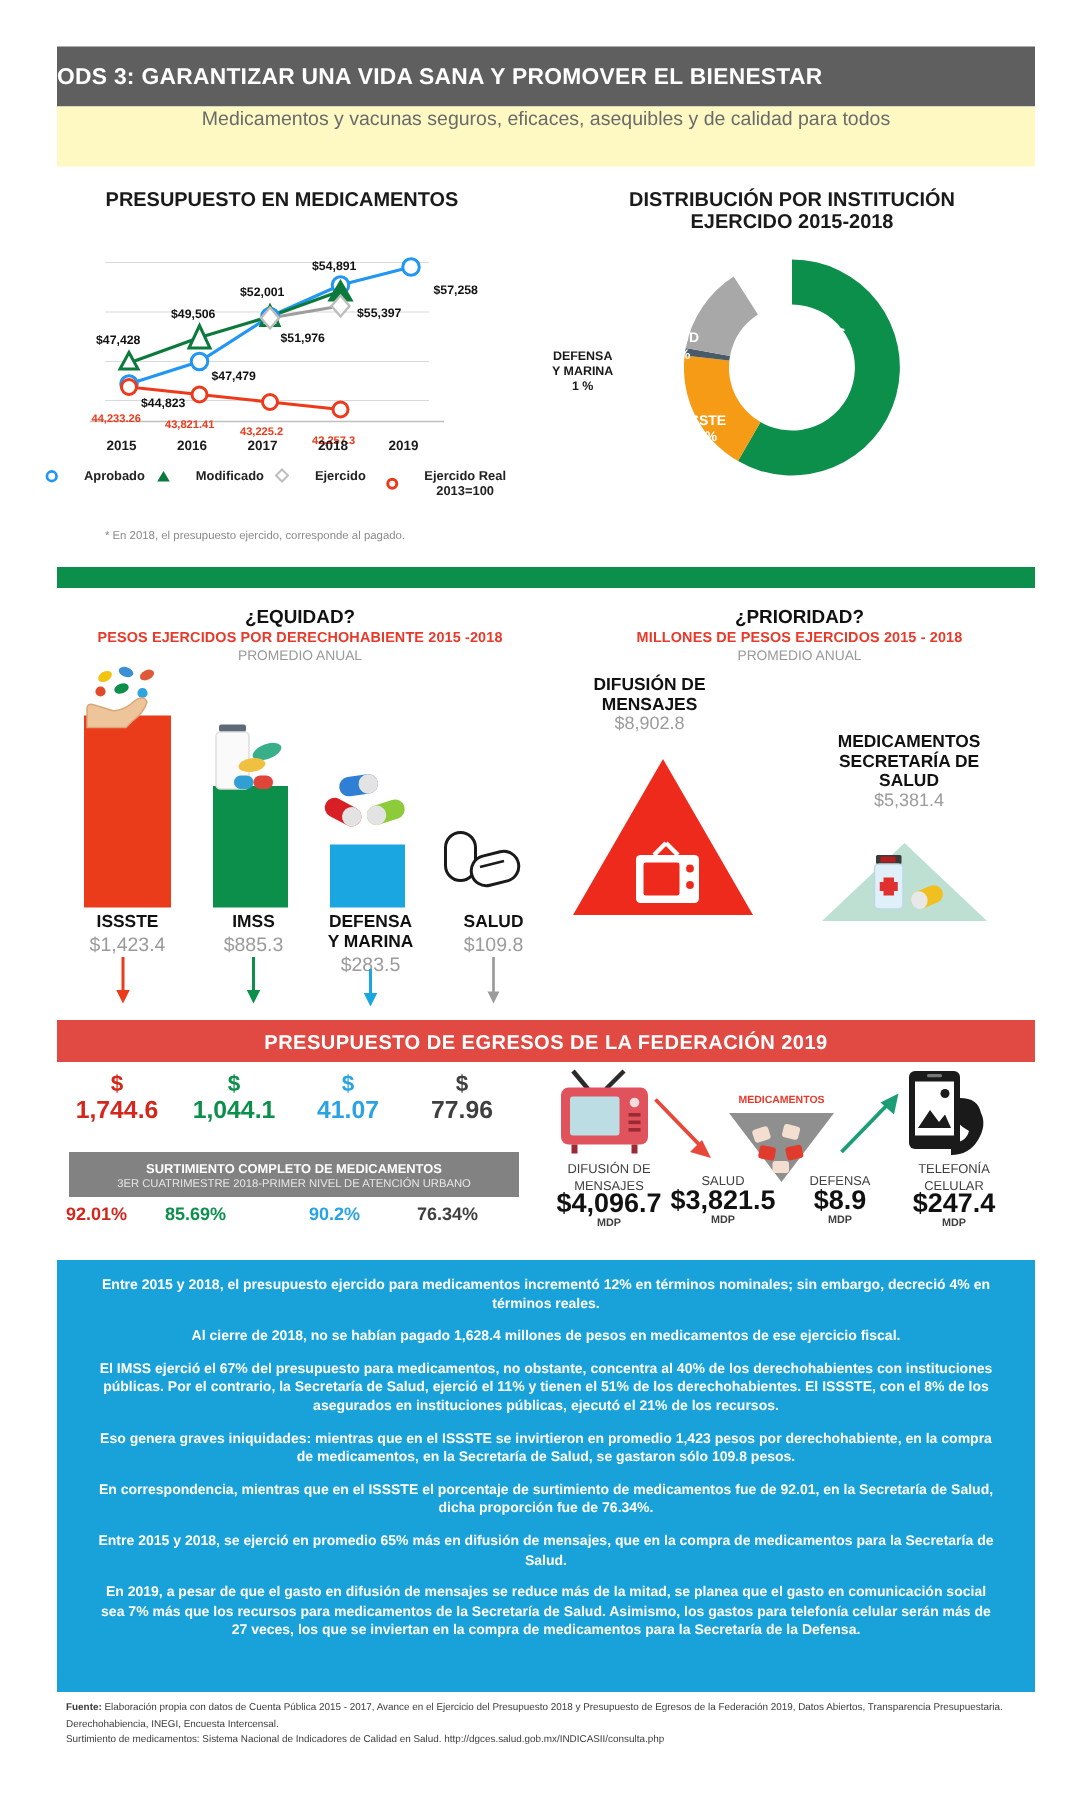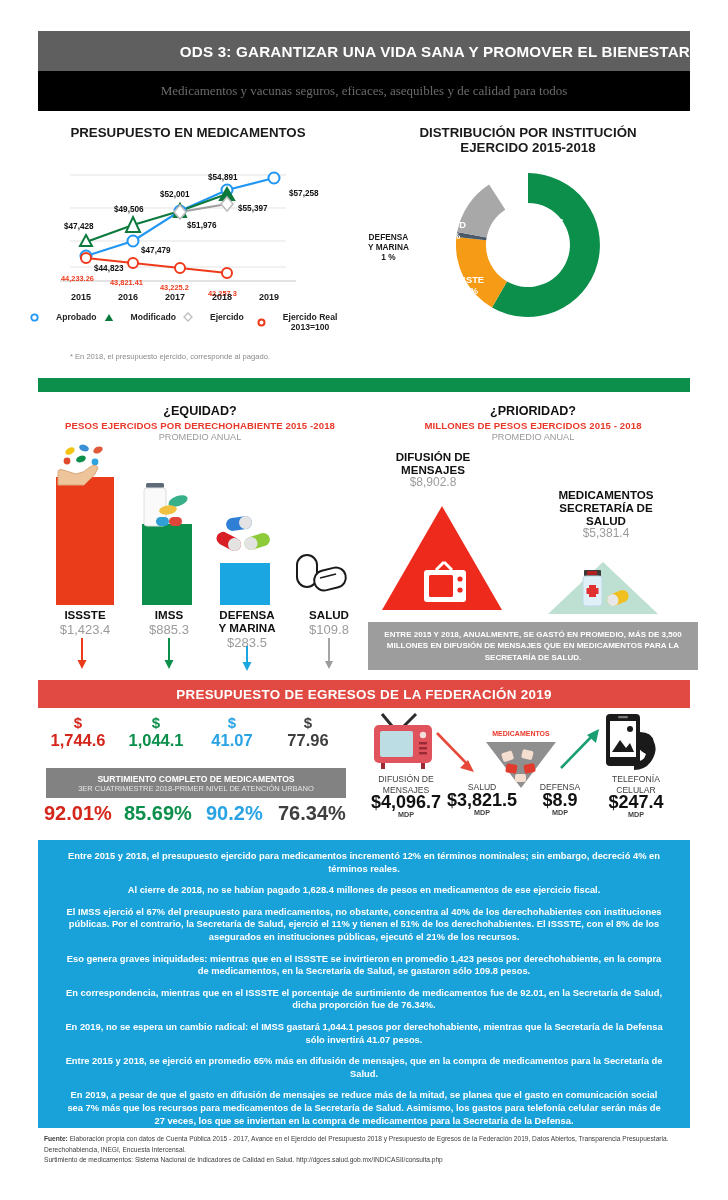--- a/index.html
+++ b/index.html
@@ -7,28 +7,28 @@
     width: 728px; height: 1200px;
     background: #ffffff;
     font-family: "Liberation Sans", sans-serif;
     -webkit-font-smoothing: antialiased;
   }
   .page { position: relative; width: 728px; height: 1200px; overflow: hidden; background:#fff; }
 
   
   .hdr-band {
     position:absolute; left:38px; top:31px; width:652px; height:40px;
-    background:#5f5f5f; display:flex; align-items:center; justify-content:flex-end;
+    background:#5f5f5f; display:flex; align-items:center; justify-content:flex-start;
   }
   .hdr-band span {
     color:#fff; font-size:15.2px; font-weight:bold; letter-spacing:.2px;
   }
   .sub-band {
     position:absolute; left:38px; top:71px; width:652px; height:40px;
-    background:#000000; display:flex; align-items:center; justify-content:center;font-family:Liberation Serif, serif;
+    background:#fef9c3; display:flex; justify-content:center;
   }
   .sub-band span { color:#6a6a6a; font-size:13px; }
 
   
   .chart-title {
     position:absolute; text-align:center; font-weight:bold; font-size:13.3px;
     color:#1a1a1a; line-height:15px; width:300px;
   }
   #t-line { left:38px; top:125px; }
   #t-donut { left:378px; top:125px; }
@@ -111,22 +111,22 @@
   .pn-s { font-size:15px; font-weight:bold; line-height:17px; }
   .pn-v { font-size:16.5px; font-weight:bold; line-height:19px; }
   #pn-1 { left:-2px; }  #pn-2 { left:76px; } #pn-3 { left:152px; } #pn-4 { left:228px; }
 
   .sur-band { position:absolute; left:46px; top:768px; width:300px; height:30px; background:#828282;
               display:flex; flex-direction:column; align-items:center; justify-content:center; }
   .sur-1 { color:#fff; font-size:8.6px; font-weight:bold; }
   .sur-2 { color:#e6e6e6; font-size:7.5px; }
 
   .pct-row { position:absolute; left:38px; top:802px; width:320px; height:24px; }
-  .pct { position:absolute; font-size:20px; font-weight:bold; }
-  #pc-1 { left:6px; color:#d4261b; } #pc-2 { left:86px; color:#0b8f4b; }
+  .pct { position:absolute; font-size:12px; font-weight:bold; }
+  #pc-1 { left:6px; color:#d4261b; } #pc-2 { left:72px; color:#0b8f4b; }
   #pc-3 { left:168px; color:#29a3e4; } #pc-4 { left:240px; color:#3f3f3f; }
 
   
   .pef-right { position:absolute; left:362px; top:712px; width:330px; height:122px; }
   .pr-lbl { position:absolute; text-align:center; width:92px; }
   .pr-n { font-size:8.6px; color:#3f3f3f; line-height:10.5px; }
   .pr-v { font-size:18px; font-weight:bold; color:#111; line-height:15px; }
   .pr-u { font-size:7.2px; font-weight:bold; color:#3f3f3f; }
   #pr-1 { left:-2px; top:62px; }  #pr-2 { left:74px; top:70px; }
   #pr-3 { left:152px; top:70px; } #pr-4 { left:228px; top:62px; }
@@ -399,23 +399,20 @@
       <rect x="11" y="2" width="17" height="6" rx="1" fill="#3a3a3a"></rect>
       <rect x="14" y="3" width="10" height="4" fill="#b02020"></rect>
       <rect x="10" y="8" width="19" height="30" rx="3" fill="#dff0f8" stroke="#bcd9e4" stroke-width="1"></rect>
       <rect x="16" y="17" width="7" height="12" fill="#e03030"></rect>
       <rect x="13.5" y="20" width="12" height="6" fill="#e03030"></rect>
       <rect x="34" y="24" width="22" height="12" rx="6" fill="#f0bf20" transform="rotate(-22 45 30)"></rect>
       <rect x="34" y="24" width="11" height="12" rx="6" fill="#e8e8e8" transform="rotate(-22 45 30)"></rect>
     </svg>
   </div>
 
-  <div class="gray-note">
-    <span>ENTRE 2015 Y 2018, ANUALMENTE, SE GASTÓ EN PROMEDIO, MÁS DE  3,500 MILLONES EN DIFUSIÓN DE MENSAJES QUE EN MEDICAMENTOS PARA LA SECRETARÍA DE SALUD.</span>
-  </div>
 
   <div class="red-band">
     <span>PRESUPUESTO DE EGRESOS DE LA FEDERACIÓN  2019</span>
   </div>
 
   <div class="pef-nums">
     <div class="pn" id="pn-1">
       <div class="pn-s" style="color:#d4261b">$</div>
       <div class="pn-v" style="color:#d4261b">1,744.6</div>
     </div>
@@ -512,21 +509,20 @@
       <div class="pr-u">MDP</div>
     </div>
   </div>
 
   <div class="bluebox">
     <p>Entre 2015 y 2018, el presupuesto ejercido para medicamentos incrementó 12% en términos nominales; sin embargo, decreció 4% en términos reales.</p>
     <p>Al cierre de 2018, no se habían pagado 1,628.4 millones de pesos en medicamentos de ese ejercicio fiscal.</p>
     <p>El IMSS ejerció el 67% del presupuesto para medicamentos,  no obstante, concentra al 40% de los derechohabientes con instituciones públicas.  Por el contrario, la Secretaría de Salud, ejerció el 11% y tienen el 51% de los derechohabientes. El ISSSTE, con el 8% de los asegurados en instituciones públicas, ejecutó el 21% de los recursos.</p>
     <p>Eso genera graves iniquidades: mientras que en el ISSSTE se invirtieron en promedio 1,423 pesos por derechohabiente, en la compra de medicamentos, en la Secretaría de Salud, se gastaron sólo 109.8 pesos.</p>
     <p>En correspondencia, mientras que en el ISSSTE el porcentaje de surtimiento de medicamentos fue de 92.01, en la Secretaría de Salud, dicha proporción fue de 76.34%.</p>
-    <p>En 2019, no se espera un cambio radical: el IMSS gastará 1,044.1 pesos por derechohabiente, mientras que la Secretaría de la Defensa sólo invertirá 41.07 pesos.</p>
     <p>Entre 2015 y 2018, se ejerció en promedio 65% más en difusión de mensajes, que en la compra de medicamentos para la Secretaría de Salud.</p>
     <p>En 2019, a pesar de que el gasto en difusión de mensajes se reduce más de la mitad, se planea que el gasto en comunicación social sea 7% más que los recursos para medicamentos de la Secretaría de Salud.  Asimismo, los gastos para telefonía celular serán más de 27 veces, los que se inviertan en la compra de medicamentos para la Secretaría de la Defensa.</p>
   </div>
 
   <div class="foot">
     <p><b>Fuente:</b><span> Elaboración propia con datos de Cuenta Pública 2015 - 2017, Avance en el Ejercicio del Presupuesto 2018 y Presupuesto de Egresos de la Federación 2019, Datos Abiertos, Transparencia Presupuestaria.</span></p>
     <p>Derechohabiencia, INEGI, Encuesta Intercensal.</p>
     <p>Surtimiento de medicamentos: Sistema Nacional de Indicadores de Calidad en Salud. http://dgces.salud.gob.mx/INDICASII/consulta.php</p>
   </div>
 

